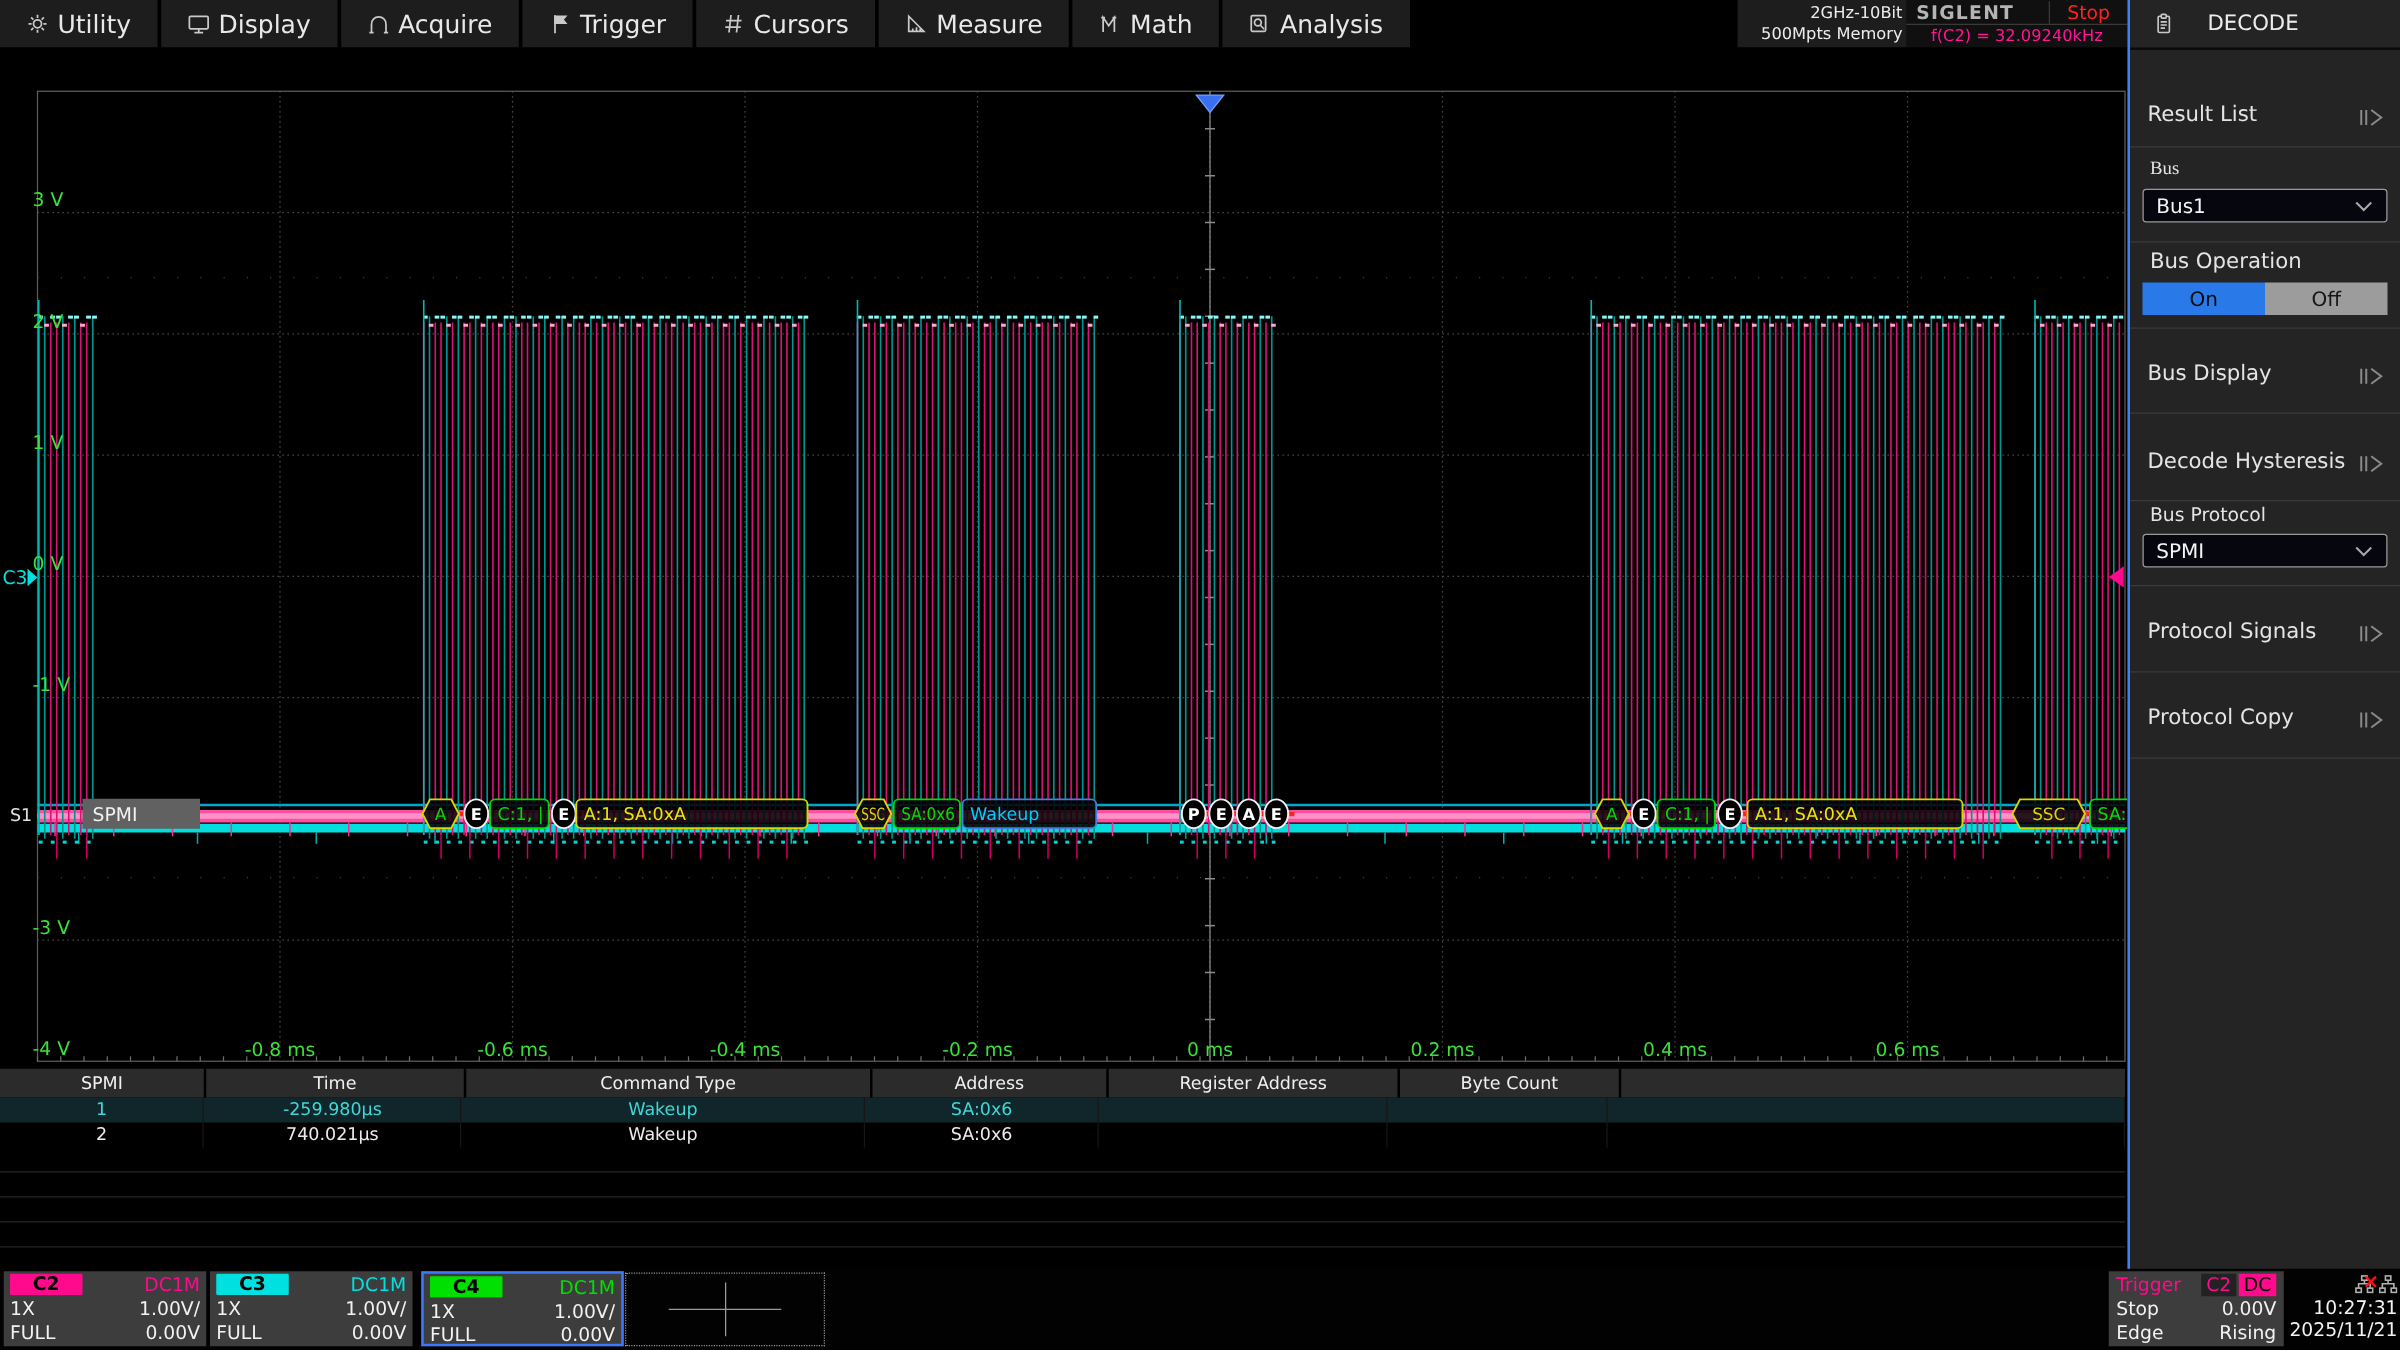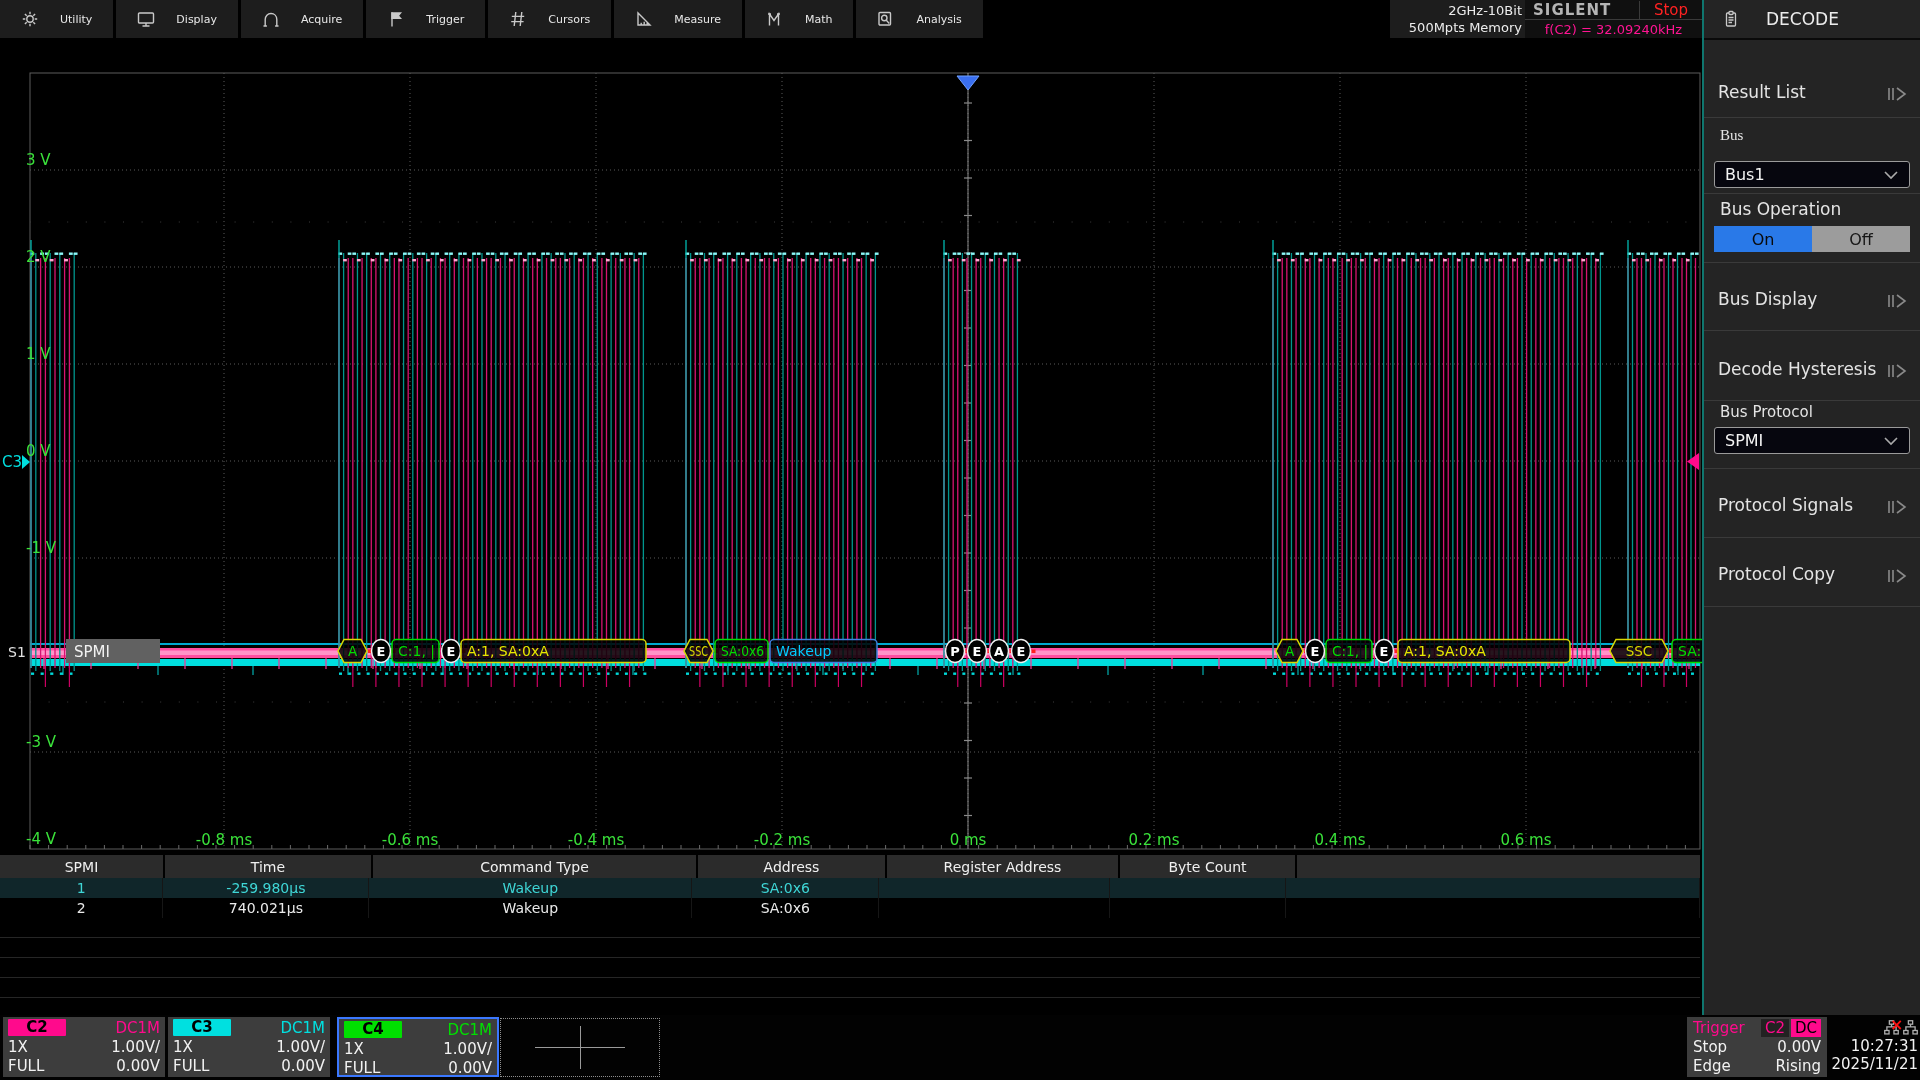--- a/index.html
+++ b/index.html
@@ -1,21 +1,21 @@
 <!DOCTYPE html>
 <html><head>
 <meta charset="utf-8">
 <style>
   html,body{margin:0;padding:0;background:#000;}
   #app{position:relative;width:1920px;height:1080px;background:#000;overflow:hidden;
        font-family:"DejaVu Sans","Liberation Sans",sans-serif;color:#e6e6e6;}
   
   #menubar{position:absolute;left:0;top:0;height:38px;display:flex;}
-  .menu-item{height:38px;display:flex;align-items:center;gap:21px;padding:0 21px;
-             background:#1d1d1d;border-right:3px solid #000;font-size:11px;color:#e8e8e8;cursor:default;}
+  .menu-item{height:38px;display:flex;align-items:center;gap:7px;padding:0 21px;
+             background:#1d1d1d;border-right:3px solid #000;font-size:20px;color:#e8e8e8;cursor:default;}
   .menu-item svg{flex:0 0 auto;}
   #acqbox{position:absolute;left:1390px;top:0;width:132px;height:38px;background:#1d1d1d;
           display:flex;flex-direction:column;justify-content:center;align-items:flex-end;
           padding-right:6px;font-size:13px;line-height:17px;color:#ececec;}
   #brandbox{position:absolute;left:1525px;top:0;width:177px;height:38px;background:#101010;}
   #brandbox .bb-top{height:19px;display:flex;align-items:center;border-bottom:1px solid #3a3a3a;}
   .brand{font-weight:bold;font-size:15px;letter-spacing:1px;color:#b4b4b4;padding-left:8px;flex:1;}
   .runstate{color:#ff2222;font-size:15px;padding:0 14px;border-left:1px solid #3a3a3a;}
   .bb-bot{height:18px;display:flex;align-items:center;justify-content:center;color:#ff1493;font-size:13px;}
   
@@ -43,21 +43,21 @@
            padding:1px 6px;font-size:15px;}
   .ib-row{display:flex;justify-content:space-between;align-items:center;height:19px;color:#f2f2f2;}
   #trbox .tr-title{color:#ff0a8c;}
   .badge-c2{color:#ff0a8c;background:#222;padding:0 4px;font-size:15px;}
   .badge-dc{color:#000;background:#ff0a8c;padding:0 4px;margin-left:2px;font-size:15px;}
   #clockbox{position:absolute;left:1832px;top:2px;width:86px;height:60px;
             display:flex;flex-direction:column;align-items:flex-end;font-size:15px;color:#f2f2f2;}
   #clockbox .icons{height:20px;display:flex;gap:4px;align-items:center;position:relative;}
   .netx{position:absolute;left:6px;top:0px;color:#ff1010;font-weight:bold;font-size:16px;line-height:16px;}
   
-  #panel{position:absolute;left:1702px;top:0;width:218px;height:1015px;background:#242424;border-left:2px solid #0f766e;box-sizing:border-box;}
+  #panel{position:absolute;left:1702px;top:0;width:218px;height:1015px;background:#242424;border-left:2px solid #3b82f6;box-sizing:border-box;}
   #panel-header{height:38px;display:flex;align-items:center;gap:26px;padding-left:18px;border-bottom:2px solid #0a0a0a;}
   #panel-header .ttl{font-size:17px;color:#ececec;}
   .p-div{position:absolute;left:0;width:100%;height:1px;background:#3a3a3a;}
   .p-row{position:absolute;left:14px;right:10px;display:flex;align-items:flex-end;justify-content:space-between;
          font-size:17px;color:#e4e4e4;cursor:default;}
   .p-label{position:absolute;left:16px;font-size:15px;color:#e4e4e4;}
   .dropdown{position:absolute;left:10px;width:196px;height:27px;background:#06060e;border:1px solid #9a9a9a;
             border-radius:3px;display:flex;align-items:center;justify-content:space-between;
             padding:0 10px;box-sizing:border-box;font-size:16px;color:#f4f4f4;}
   .toggle{position:absolute;left:10px;width:196px;height:26px;display:flex;font-size:16px;font-weight:500;}
@@ -1169,21 +1169,21 @@
       <svg width="24" height="16" viewBox="0 0 24 16">
           <g fill="none" stroke="#8a8a8a" stroke-width="1.6">
             <path d="M3 2v12M7 2v12"></path>
             <path d="M11 2l8 6-8 6"></path>
           </g>
         </svg>
     </div>
     <div class="p-div" style="top:117px;"></div>
 
     <span class="p-label" style="top:127px;font-family:Liberation Serif, serif;">Bus</span>
-    <div class="dropdown" style="top:151px;margin-top:10px;">
+    <div class="dropdown" style="top:151px;">
       <span>Bus1</span>
       <svg width="16" height="10" viewBox="0 0 16 10">
           <path d="M2 2l6 6 6-6" fill="none" stroke="#aaaaaa" stroke-width="1.6"></path>
         </svg>
     </div>
     <div class="p-div" style="top:193px;"></div>
 
     <span class="p-label" style="top:199px;font-size:17px;">Bus Operation</span>
     <div class="toggle" style="top:226px;">
       <span class="tg-on">On</span>

